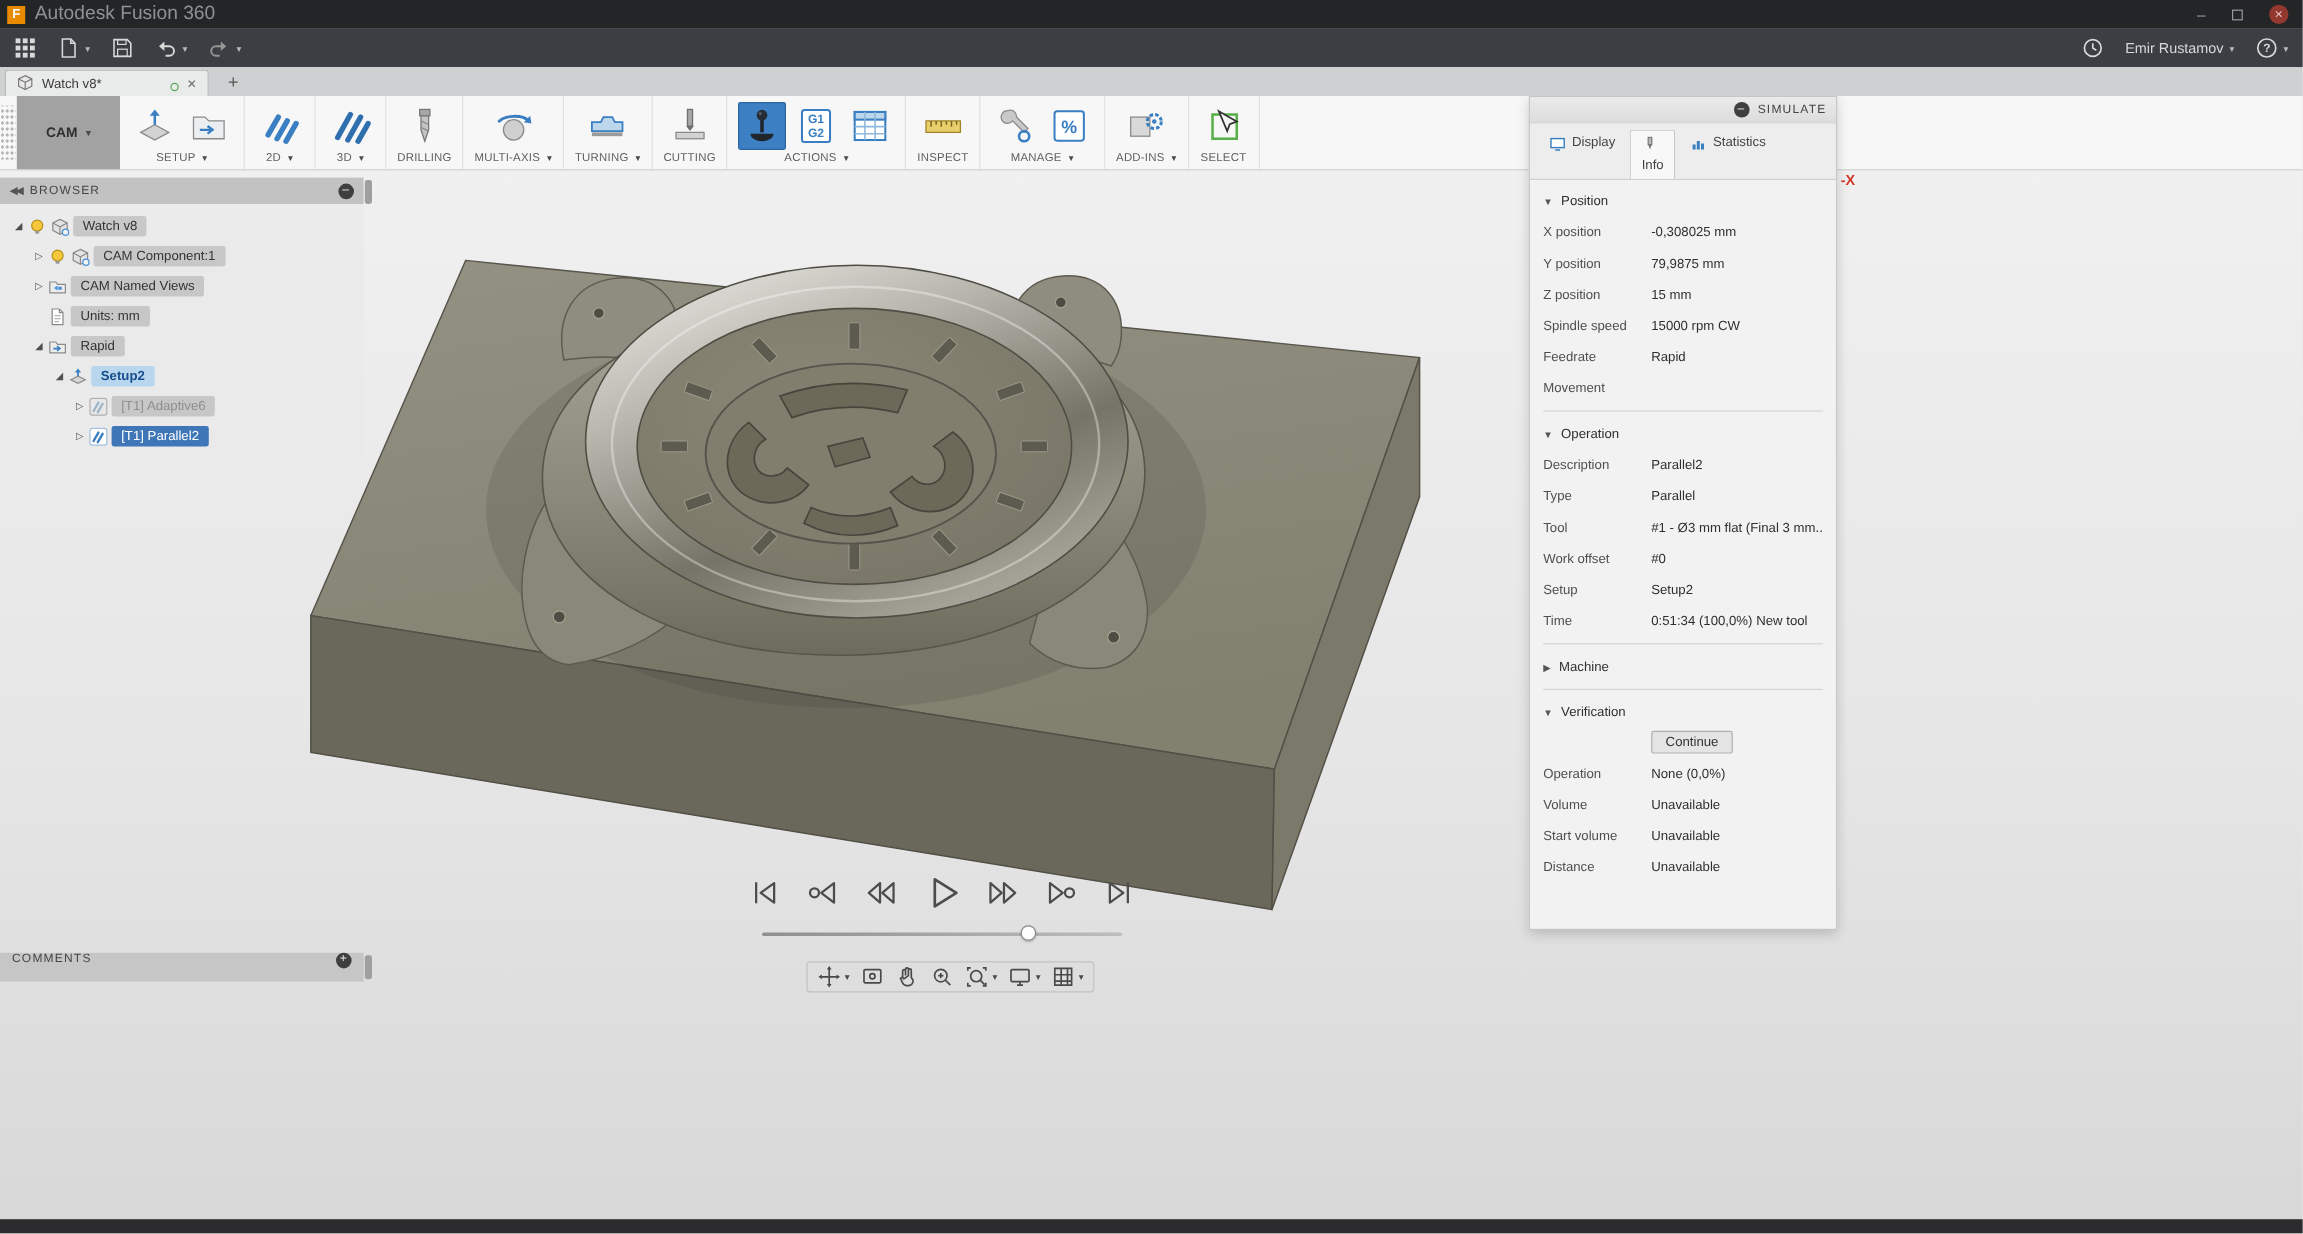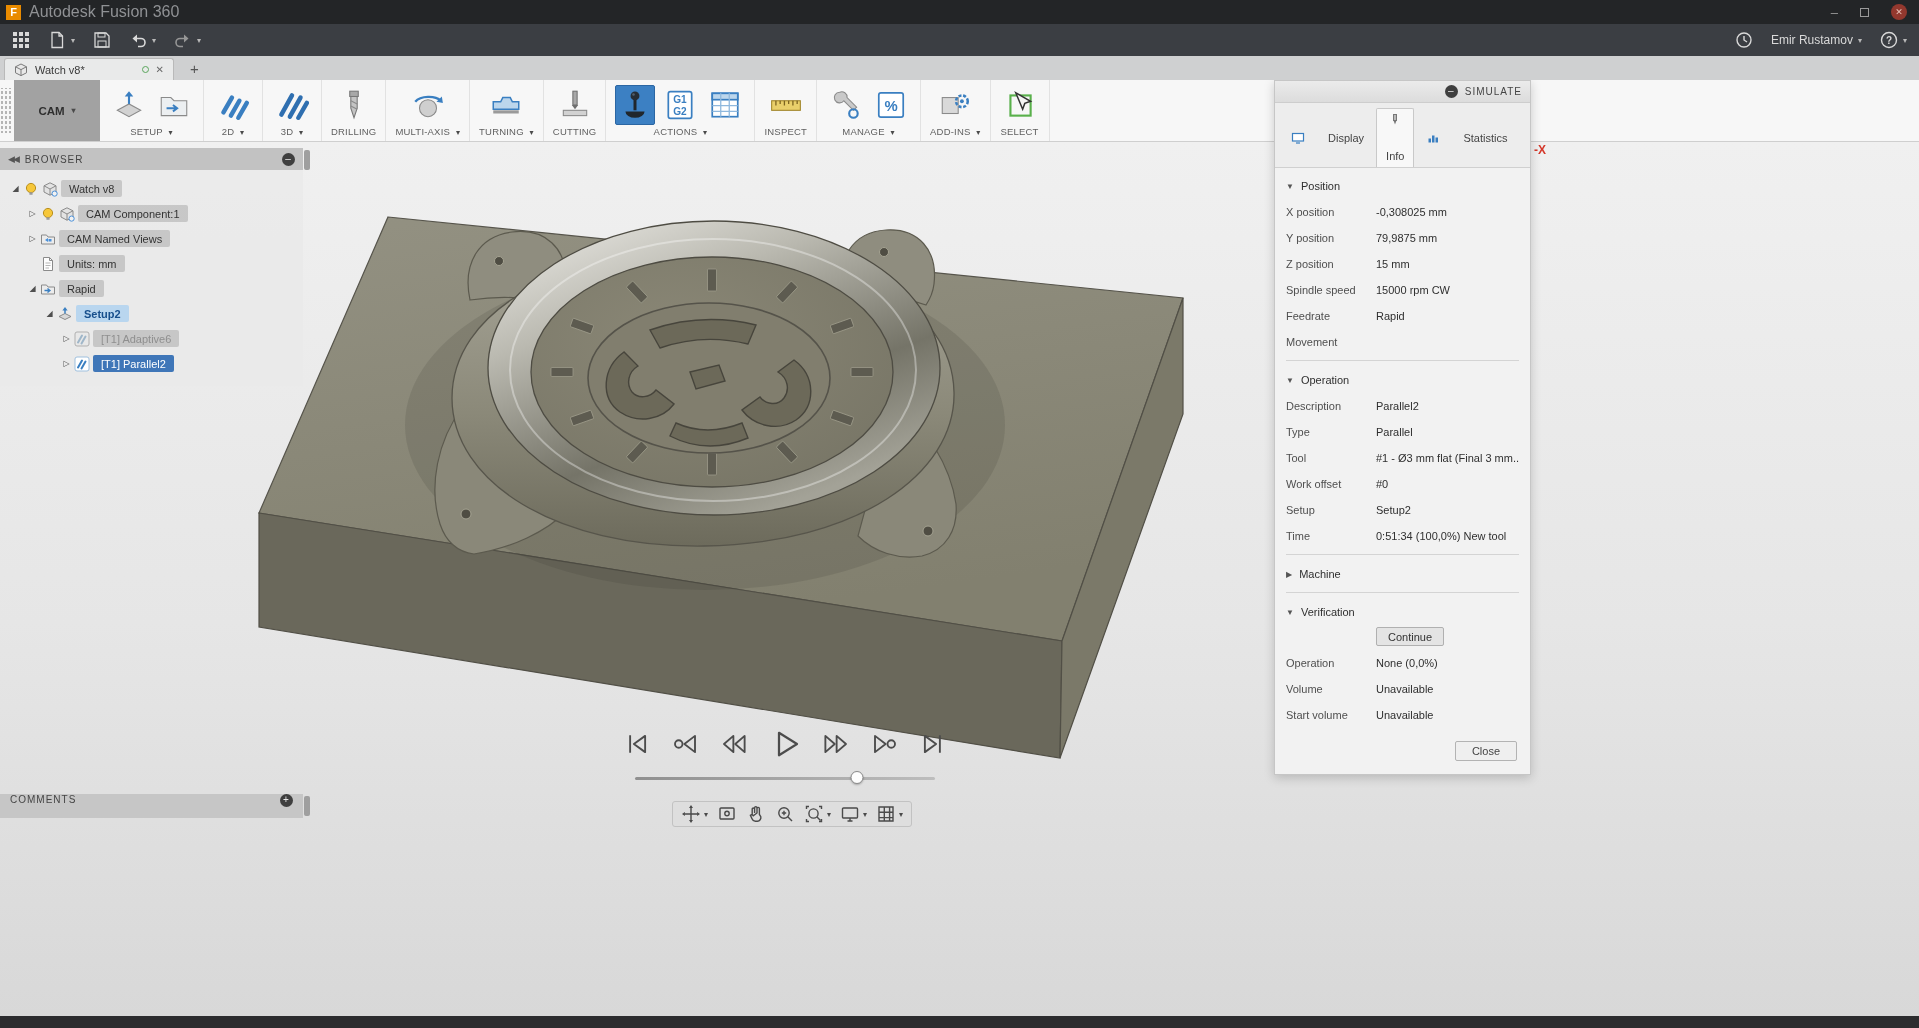--- a/index.html
+++ b/index.html
@@ -21,21 +21,21 @@
   .win-max{width:9px;height:9px;border:1px solid #9a9a9a;}
   .win-close{width:16px;height:16px;border-radius:50%;background:#93382e;color:#e8c2b8;font-size:9px;display:flex;align-items:center;justify-content:center;}
 
   
   .menubar{position:absolute;left:0;top:24px;width:100%;height:32px;background:#3b3e43;display:flex;align-items:center;padding:0 12px;gap:18px;z-index:10;}
   .mb-group{display:flex;align-items:center;gap:2px;}
   .mb-right{margin-left:auto;display:flex;align-items:center;gap:18px;color:#d9d9d9;font-size:12px;}
 
   
   .tabbar{position:absolute;left:0;top:56px;width:100%;height:24px;background:#cfd0d1;display:flex;align-items:flex-end;z-index:10;}
-  .doc-tab{height:22px;margin-left:4px;background:#e9eaea;border:1px solid #b9b9b9;border-bottom:none;border-radius:3px 3px 0 0;display:flex;align-items:center;gap:7px;padding:4px 9px;font-size:11px;color:#3a3a3a;min-width:170px;}
+  .doc-tab{height:22px;margin-left:4px;background:#e9eaea;border:1px solid #b9b9b9;border-bottom:none;border-radius:3px 3px 0 0;display:flex;align-items:flex-end;gap:7px;padding:4px 9px;font-size:11px;color:#3a3a3a;min-width:170px;}
   .status-dot{width:7px;height:7px;border:1.5px solid #5aa65c;border-radius:50%;margin-left:auto;}
   .tab-close{color:#6b6b6b;font-size:10px;}
   .new-tab{margin-left:10px;font-size:15px;color:#555;padding:0 6px 3px;}
 
   
   .ribbon{position:absolute;left:0;top:80px;width:100%;height:62px;background:#f7f7f7;border-bottom:1px solid #cfcfcf;display:flex;align-items:stretch;z-index:5;}
   .grip{width:12px;margin:8px 1px;background-image:radial-gradient(#b5b5b5 1px,transparent 1.2px);background-size:4px 5px;background-position:3px 2px;background-repeat:repeat;}
   .workspace-btn{width:86px;background:#a2a2a2;color:#2f2f2f;font-weight:bold;font-size:11.5px;display:flex;align-items:center;justify-content:center;gap:4px;}
   .ribbon-groups{display:flex;align-items:stretch;}
   .ribbon-group{display:flex;flex-direction:column;align-items:center;justify-content:space-between;padding:5px 9px 3px;border-right:1px solid #e2e2e2;}
@@ -80,21 +80,21 @@
 
   
   .navbar{position:absolute;left:672px;top:801px;height:26px;background:#dedede;border:1px solid #c2c2c2;border-radius:3px;display:flex;align-items:center;padding:0 5px;gap:3px;z-index:4;}
   .nav-btn{display:flex;align-items:center;padding:2px 3px;}
   .nav-btn svg{stroke:#4a4a4a;fill:none;stroke-width:1.4;}
 
   
   .sim-panel{position:absolute;left:1274px;top:80px;width:257px;height:695px;background:#f2f2f2;border:1px solid #c6c6c6;box-shadow:0 3px 10px rgba(0,0,0,.18);display:flex;flex-direction:column;z-index:6;font-size:11px;color:#3c3c3c;}
   .sim-header{height:22px;flex:none;background:linear-gradient(#ebebeb,#dcdcdc);border-bottom:1px solid #cdcdcd;display:flex;align-items:center;gap:7px;padding:0 8px;font-size:10px;letter-spacing:1px;color:#454545;}
   .sim-tabs{display:flex;gap:2px;padding:5px 6px 0;background:#ededed;border-bottom:1px solid #d0d0d0;flex:none;}
-  .sim-tab{display:flex;align-items:center;gap:23px;font-size:11px;color:#444;padding:4px 9px 5px;border:1px solid transparent;border-bottom:none;border-radius:2px 2px 0 0;}
+  .sim-tab{display:flex;gap:5px;font-size:11px;color:#444;padding:4px 9px 5px;border:1px solid transparent;border-bottom:none;border-radius:2px 2px 0 0;}
   .sim-tab.active{background:#f8f8f8;border-color:#c9c9c9;flex-direction:column;}
   .sim-body{flex:1;padding:4px 11px 0;overflow:hidden;}
   .sim-section-header{display:flex;align-items:center;gap:7px;padding:8px 0 7px;color:#2f2f2f;}
   .tri{font-size:8px;color:#555;}
   .sim-row{display:flex;padding:7px 0;}
   .sim-row .lbl{width:90px;flex:none;color:#4f4f4f;}
   .sim-row .val{flex:1;color:#2f2f2f;white-space:nowrap;overflow:hidden;}
   .sim-sep{border-top:1px solid #d4d4d4;margin:5px 0;}
   .continue-btn{margin:2px 0 4px 90px;background:#e4e4e4;border:1px solid #b0b0b0;border-radius:2px;padding:2.5px 11px;font-size:11px;color:#333;font-family:"Liberation Sans",sans-serif;display:block;}
   .sim-footer{flex:none;display:flex;justify-content:flex-end;padding:10px 13px 13px;}
@@ -835,18 +835,15 @@
       </div>
       <div class="sim-row">
         <span class="lbl">Start volume</span>
         <span class="val">Unavailable</span>
       </div>
       <div class="sim-row">
         <span class="lbl">Distance</span>
         <span class="val">Unavailable</span>
       </div>
     </div>
-  <div class="sim-footer">
-    <button class="close-btn">Close</button>
-  </div>
 </div>
 
 <div class="taskbar-strip"></div>
 
 </body></html>

